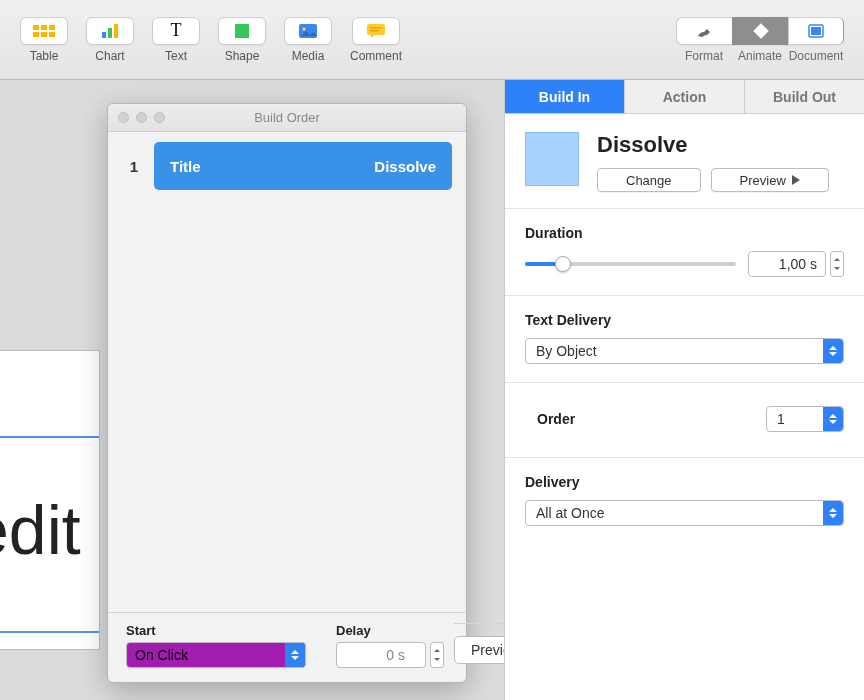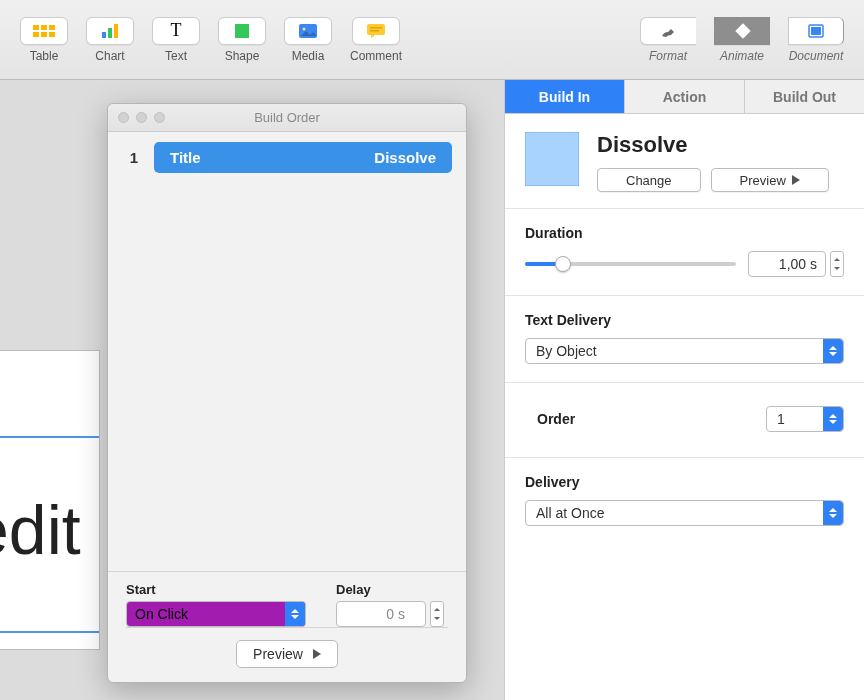--- a/index.html
+++ b/index.html
@@ -8,21 +8,21 @@
   
   .toolbar {
     height: 80px;
     background: linear-gradient(#f0f0f0, #e4e4e4);
     border-bottom: 1px solid #bbb;
     display: flex;
     align-items: center;
     padding: 0 20px;
   }
   .toolbar-left { display: flex; gap: 18px; }
-  .toolbar-right { margin-left: auto; display: flex; gap: 18px; font-style: italic; }
+  .toolbar-right { margin-left: auto; display: flex; gap: 0; }
   .tbitem { display: flex; flex-direction: column; align-items: center; gap: 4px; cursor: default; }
   .tbitem .btn {
     width: 48px; height: 28px; background: #fff; border: 1px solid #ccc; border-radius: 6px;
     display: flex; align-items: center; justify-content: center; box-shadow: 0 1px 1px rgba(0,0,0,.05);
   }
   .tbitem .lbl { font-size: 12px; color: #555; }
   .toolbar-right .tbitem .btn { border-radius: 0; border-right: none; width: 56px; height: 28px; }
   .toolbar-right .tbitem:first-child .btn { border-top-left-radius: 6px; border-bottom-left-radius: 6px; }
   .toolbar-right .tbitem:last-child .btn { border-top-right-radius: 6px; border-bottom-right-radius: 6px; border-right:1px solid #999; }
   .toolbar-right .tbitem .btn.active { background:#8e8e8e; border-color:#8e8e8e; }
@@ -66,26 +66,26 @@
     border-top-left-radius:6px; border-top-right-radius:6px;
     display:flex; align-items:center; font-size:13px; color:#8a8a8a; position:relative;
   }
   .bp-traffic { display:flex; gap:7px; margin-left:10px; }
   .bp-traffic span{ width:11px;height:11px;border-radius:50%;background:#d2d2d2;border:1px solid #c0c0c0; }
   .bp-title { position:absolute; left:0; right:0; text-align:center; pointer-events:none; }
   .bp-list { flex:1; padding:10px 14px; overflow:auto; }
   .bp-row-wrap { display:flex; align-items:center; }
   .bp-num { width:24px; text-align:center; color:#333; font-weight:600; font-size:15px; }
   .bp-item {
-    flex:1; margin-left:8px; height:31px; background:#3a91e8; border-radius:5px;
+    flex:1; margin-left:8px; height:48px; background:#3a91e8; border-radius:5px;
     display:flex; align-items:center; justify-content:space-between; padding:0 16px;
     color:#fff; font-weight:600; font-size:15px;
   }
   .bp-footer {
-    border-top:1px solid #d5d5d5; padding:10px 18px 14px; display:flex; flex-direction:column; gap:0;
+    border-top:1px solid #d5d5d5; padding:10px 18px 14px; display:flex; flex-direction:row; gap:10px;
   }
   .bp-fields { display:flex; gap:30px; align-items:flex-end;}
   .bp-field { display:flex; flex-direction:column; gap:4px; }
   .bp-field label { font-size:13px; font-weight:600; color:#222;}
   .bp-select {
     width:180px; height:26px; background:#a21caf; border:1px solid #bcbcbc; border-radius:4px;
     display:flex; align-items:center; padding:0 8px; font-size:14px; position:relative;
   }
   .bp-select .arrows {
     position:absolute; right:0; top:0; bottom:0; width:20px; background:#2f81f7;

